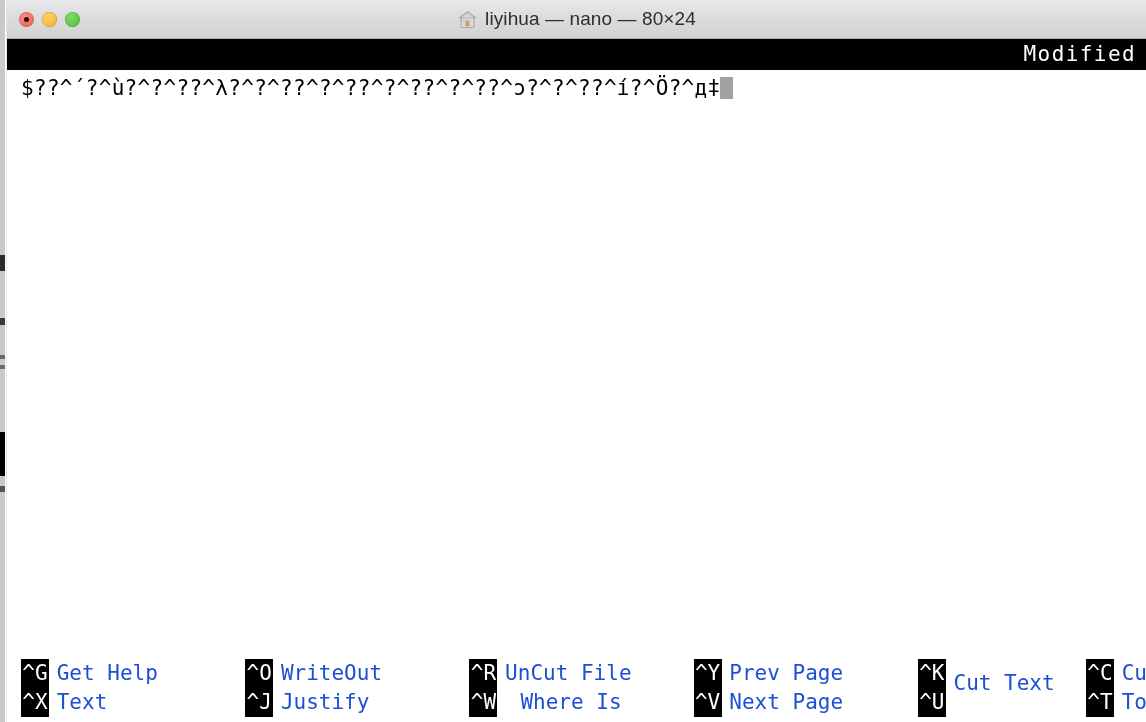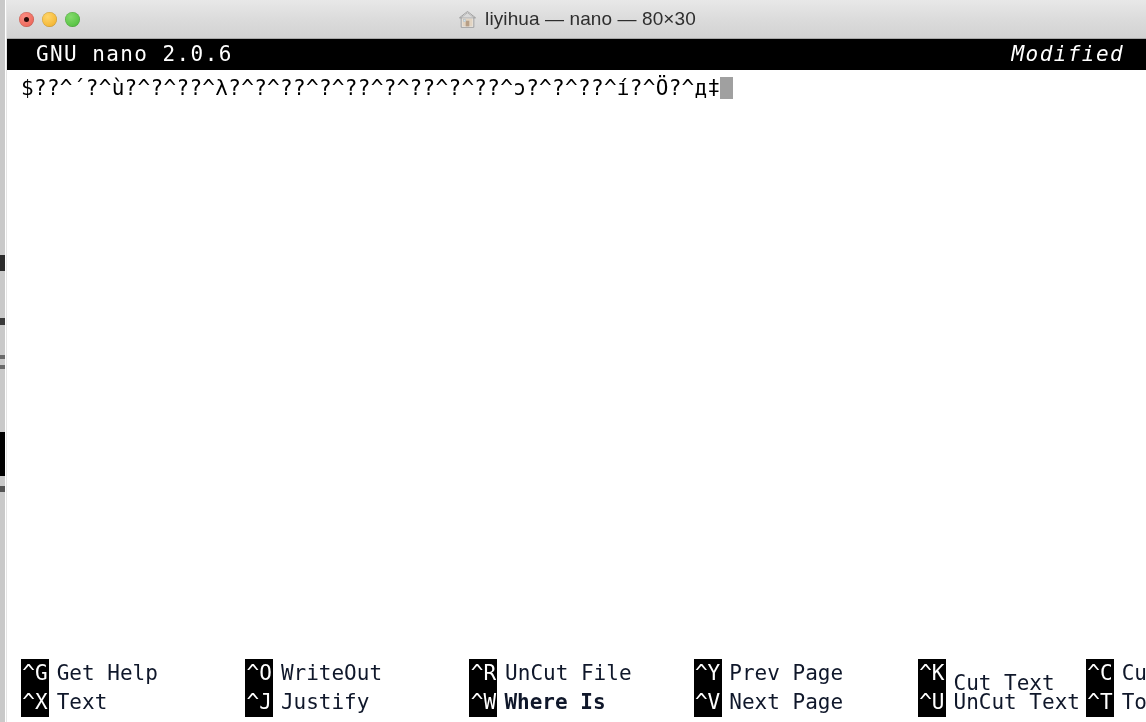--- a/index.html
+++ b/index.html
@@ -127,21 +127,21 @@
     top: 0;
     height: 31px;
     background: #000000;
     color: #ffffff;
     padding: 0 8px;
     box-sizing: border-box;
   }
   #nano-statusbar .seg { white-space: pre; }
   #nano-version { margin-left: 21px; }
   #nano-buffer  { position: absolute; left: 50%; transform: translateX(-50%); }
-  #nano-modified{ margin-left: auto; margin-right: 14px; font-style: italic; }
+  #nano-modified{ margin-left: auto; margin-right: 2px; }
 
   
   #buffer-area {
     position: absolute;
     top: 31px;
     left: 0;
     right: 0;
     bottom: 78px;
     padding: 0 0 0 14px;
     box-sizing: border-box;
@@ -185,21 +185,21 @@
   .sc-key {
     background: #000000;
     color: #ffffff;
     padding: 2px 0 3px 0;
     display: inline-block;
     white-space: pre;
     font-size: 21px;
     line-height: 24px;
   }
   .sc-label {
-    color: #0f172a;
+    color: #1d4ed8;
     white-space: pre;
     font-size: 21px;
   }
 </style>
 </head>
 <body>
 
 <div id="desktop">
   <div class="bg-sliver s1"></div>
   <div class="bg-sliver s2"></div>
@@ -219,28 +219,27 @@
       <span class="light zoom"></span>
     </div>
     <div id="title-wrap">
       <svg id="home-icon" width="21" height="21" viewBox="0 0 22 22">
         <path d="M11 2.6 L19.4 9.2 L17.6 9.2 L17.6 19.2 L4.4 19.2 L4.4 9.2 L2.6 9.2 Z" fill="#f3f3f3" stroke="#9a9a9a" stroke-width="1"></path>
         <path d="M5.6 9.9 L16.4 9.9 L16.4 18.2 L5.6 18.2 Z" fill="#e2d4c2"></path>
         <path d="M11 3.9 L18.0 9.4 L4.0 9.4 Z" fill="#d9d9d9" stroke="#a5a5a5" stroke-width="0.8"></path>
         <rect x="9.1" y="12.3" width="3.8" height="5.9" fill="#b79f86"></rect>
         <rect x="7.0" y="11.2" width="2.0" height="2.0" fill="#cfe2ef" stroke="#a9bdc9" stroke-width="0.5"></rect>
       </svg>
-      <span id="window-title">liyihua — nano — 80×30</span>
+      <span id="window-title">liyihua — nano — 80×24</span>
     </div>
   </div>
 
   <div id="terminal">
 
     <div id="nano-statusbar" class="termrow" style="letter-spacing: 1.41px;">
-      <span class="seg" id="nano-version">GNU nano 2.0.6</span>
       <span class="seg" id="nano-modified">Modified</span>
     </div>
 
     <div id="buffer-area">
       <div class="buffer-line" id="buffer-line-1" style="letter-spacing: 0.31px;"><span>$??^´?^ù?^?^??^λ?^?^??^?^??^?^??^?^??^ɔ?^?^??^í?^Ö?^д‡</span><span id="text-cursor"></span></div>
     </div>
 
     <div id="shortcut-bar">
 
       <div class="shortcut-row" id="sc-row-1" style="position: relative;">
@@ -248,21 +247,21 @@
         <span class="shortcut" style="position: absolute; left: 224.2px;"><span class="sc-key" style="width: 28.025px; text-align: center;">^O</span><span class="sc-label" style="margin-left: 7.70688px;">WriteOut</span></span>
         <span class="shortcut" style="position: absolute; left: 448.4px;"><span class="sc-key" style="width: 28.025px; text-align: center;">^R</span><span class="sc-label" style="margin-left: 7.70688px;">UnCut File</span></span>
         <span class="shortcut" style="position: absolute; left: 672.6px;"><span class="sc-key" style="width: 28.025px; text-align: center;">^Y</span><span class="sc-label" style="margin-left: 7.70688px;">Prev Page</span></span>
         <span class="shortcut" style="position: absolute; left: 896.8px;"><span class="sc-key" style="width: 28.025px; text-align: center;">^K</span><span class="sc-label" style="margin-left: 7.70688px; margin-top: 19px;">Cut Text</span></span>
         <span class="shortcut" style="position: absolute; left: 1064.95px;"><span class="sc-key" style="width: 28.025px; text-align: center;">^C</span><span class="sc-label" style="margin-left: 7.70688px;">Cur Pos</span></span>
       </div>
 
       <div class="shortcut-row" id="sc-row-2" style="position: relative;">
         <span class="shortcut" style="position: absolute; left: 0px;"><span class="sc-key" style="width: 28.025px; text-align: center;">^X</span><span class="sc-label" style="margin-left: 7.70688px;">Text</span></span>
         <span class="shortcut" style="position: absolute; left: 224.2px;"><span class="sc-key" style="width: 28.025px; text-align: center;">^J</span><span class="sc-label" style="margin-left: 7.70688px;">Justify</span></span>
-        <span class="shortcut" style="position: absolute; left: 448.4px;"><span class="sc-key" style="width: 28.025px; text-align: center;">^W</span><span class="sc-label" style="margin-left: 7px; font-weight: bold;">Where Is</span></span>
+        <span class="shortcut" style="position: absolute; left: 448.4px;"><span class="sc-key" style="width: 28.025px; text-align: center;">^W</span><span class="sc-label" style="margin-left: 23px;">Where Is</span></span>
         <span class="shortcut" style="position: absolute; left: 672.6px;"><span class="sc-key" style="width: 28.025px; text-align: center;">^V</span><span class="sc-label" style="margin-left: 7.70688px;">Next Page</span></span>
-        <span class="shortcut" style="position: absolute; left: 896.8px;"><span class="sc-key" style="width: 28.025px; text-align: center;">^U</span><span class="sc-label" style="margin-left: 7.70688px;">UnCut Text</span></span>
+        <span class="shortcut" style="position: absolute; left: 896.8px;"><span class="sc-key" style="width: 28.025px; text-align: center;">^U</span></span>
         <span class="shortcut" style="position: absolute; left: 1064.95px;"><span class="sc-key" style="width: 28.025px; text-align: center;">^T</span><span class="sc-label" style="margin-left: 7.70688px;">To Spell</span></span>
       </div>
 
     </div>
   </div>
 </div>
 
 </body></html>

